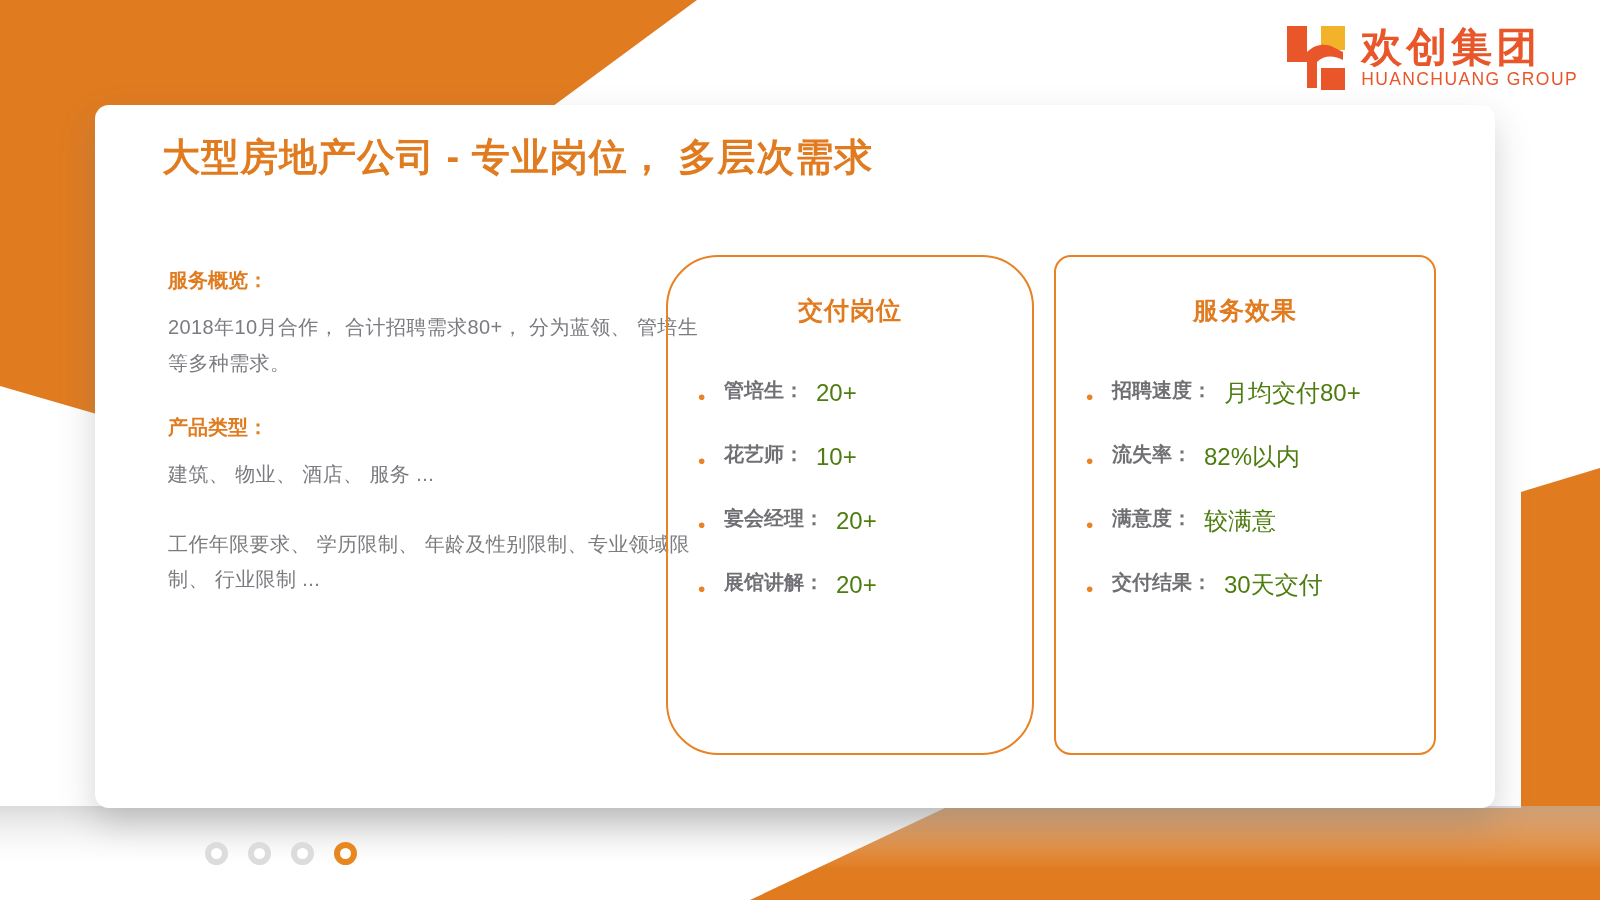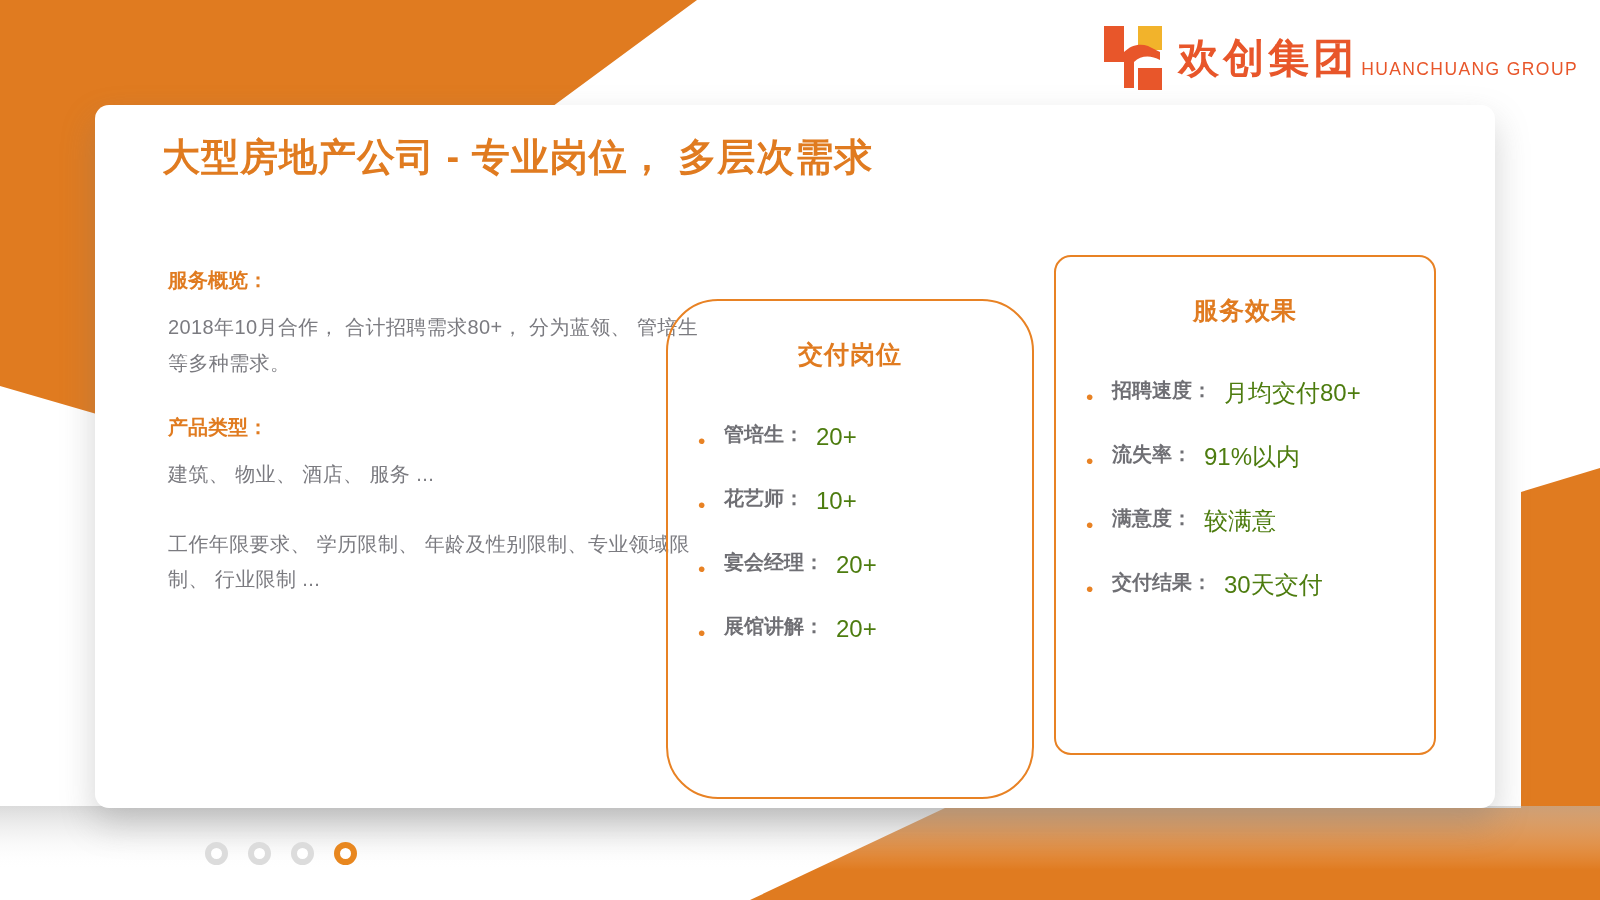--- a/index.html
+++ b/index.html
@@ -25,21 +25,21 @@
   }
 
   
   .logo {
     position:absolute;
     right:22px; top:24px;
     display:flex; align-items:center; gap:14px;
     z-index:5;
   }
   .logo-mark { position:relative; width:62px; height:68px; }
-  .logo-text-wrap { display:flex; align-items:flex-start; gap:3px; }
+  .logo-text-wrap { display:flex; flex-direction:column; align-items:flex-start; gap:3px; }
   .logo-cn {
     font-size:41px; font-weight:bold; color:#E8562A;
     letter-spacing:4px; line-height:1;
     font-family:"DejaVu Sans","Liberation Sans",sans-serif;
   }
   .logo-en {
     font-size:17.5px; font-weight:normal; color:#E8562A;
     letter-spacing:1.4px; line-height:1;
     align-self:flex-end;
   }
@@ -77,21 +77,21 @@
 
   
   .panel {
     position:absolute;
     top:255px; height:500px;
     border:2.4px solid #E88224;
     border-radius:52px;
     background:transparent;
     z-index:4;
   }
-  #panel-positions { left:666px; width:368px;margin-top:44px; }
+  #panel-positions { left:666px; width:368px; }
   #panel-results   { left:1054px; width:382px;border-radius:17px; }
 
   .panel-title {
     text-align:center;
     font-size:25px; font-weight:bold;
     color:#E07B20;
     margin-top:37px;
     letter-spacing:1px;
   }
   .panel-list {
@@ -214,21 +214,21 @@
   <div class="panel-title">服务效果</div>
   <ul class="panel-list">
     <li>
       <span class="bullet">•</span>
       <span class="item-label">招聘速度：</span>
       <span class="item-value">月均交付80+</span>
     </li>
     <li>
       <span class="bullet">•</span>
       <span class="item-label">流失率：</span>
-      <span class="item-value">91%以内</span>
+      <span class="item-value">82%以内</span>
     </li>
     <li>
       <span class="bullet">•</span>
       <span class="item-label">满意度：</span>
       <span class="item-value">较满意</span>
     </li>
     <li>
       <span class="bullet">•</span>
       <span class="item-label">交付结果：</span>
       <span class="item-value">30天交付</span>

